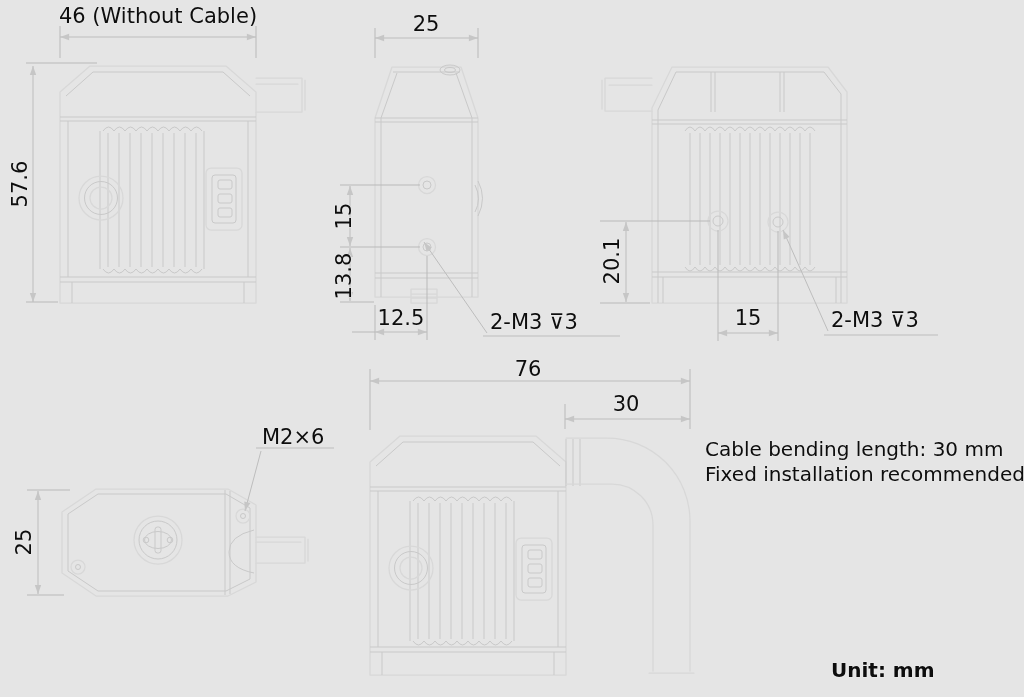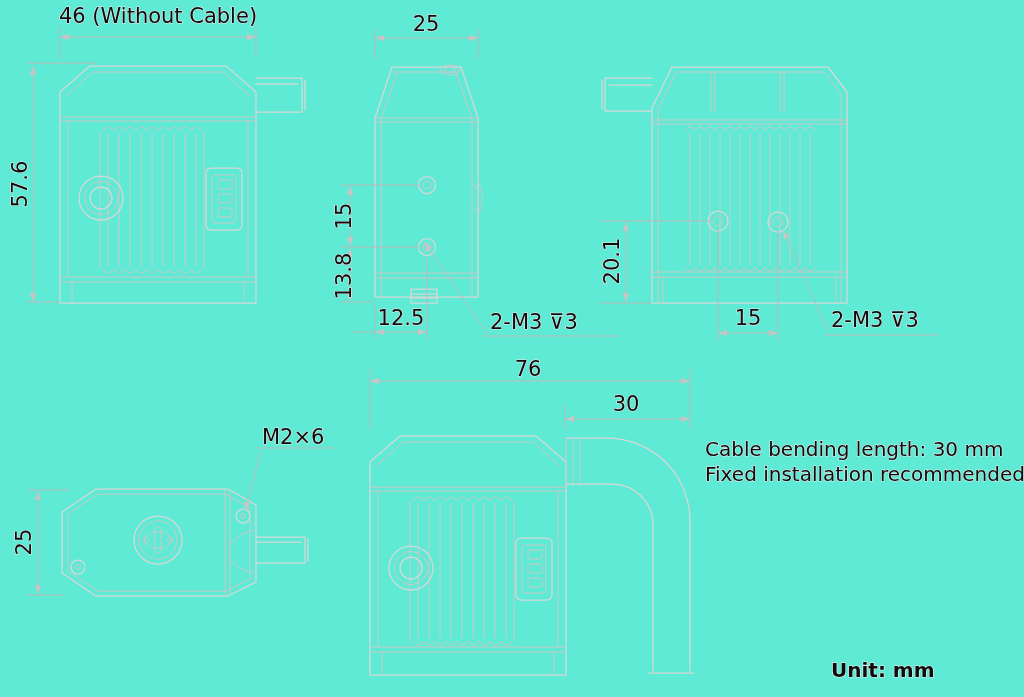--- a/index.html
+++ b/index.html
@@ -1,16 +1,16 @@
 <!DOCTYPE html>
 <html><head>
 <meta charset="utf-8">
 <style>
   html,body{margin:0;padding:0;background:#000;}
-  .canvas{position:relative;width:1024px;height:697px;background:#5eead4;overflow:hidden;}
+  .canvas{position:relative;width:1024px;height:697px;background:#e5e5e5;overflow:hidden;}
   svg{position:absolute;left:0;top:0;}
   .ln{stroke:#d8d8d8;stroke-width:1.25;fill:none;stroke-linecap:round;stroke-linejoin:round;}
   .thin{stroke:#c9c9c9;stroke-width:1;fill:none;}
   .ext{stroke:#b9b9b9;stroke-width:1;fill:none;}
   .dim{stroke:#bdbdbd;stroke-width:1;fill:none;}
   .leader{stroke:#bdbdbd;stroke-width:1;fill:none;}
   .dimtxt{font:21px "DejaVu Sans", sans-serif;fill:#0d0d0d;stroke:#e9e9e9;stroke-width:1.1px;paint-order:stroke;}
   .notetxt{font:20px "DejaVu Sans", sans-serif;fill:#0d0d0d;stroke:#e9e9e9;stroke-width:1.1px;paint-order:stroke;}
   .unittxt{font:bold 20px "DejaVu Sans", sans-serif;fill:#0d0d0d;stroke:#ececec;stroke-width:1.2px;paint-order:stroke;}
 </style>

